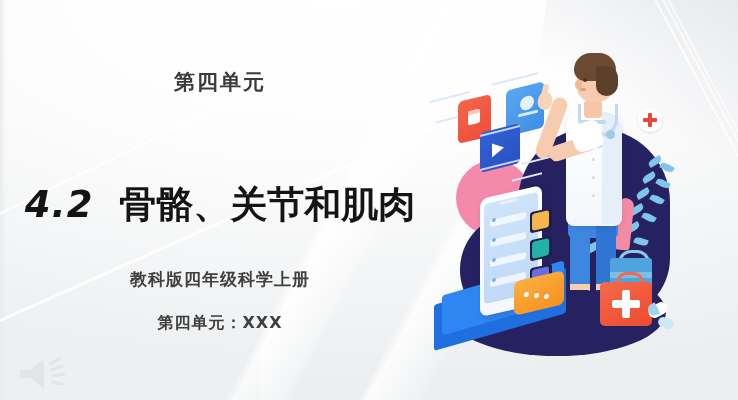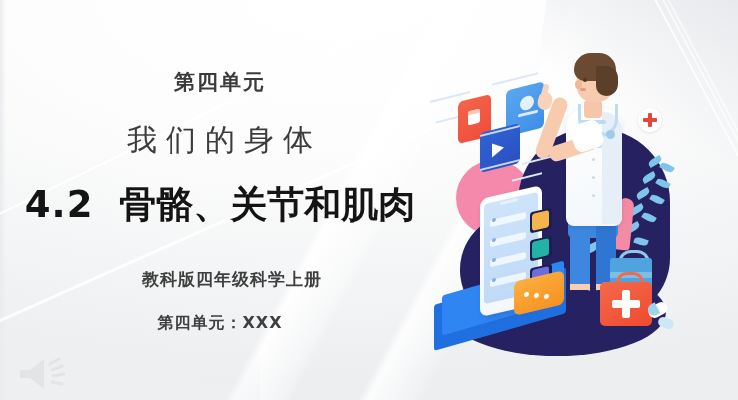--- a/index.html
+++ b/index.html
@@ -35,24 +35,24 @@
   .t-body{
     position:absolute;top:120px;left:0;width:440px;text-align:center;
     font-size:30px;font-weight:500;color:#3c3c3c;letter-spacing:9px;
     text-indent:9px;
   }
   .t-main{
     position:absolute;top:180px;left:0;width:440px;text-align:center;
     font-size:37px;font-weight:bold;color:#141414;letter-spacing:0px;
     white-space:nowrap;
   }
-  .t-main .num{letter-spacing:1px;}
+  .t-main .num{letter-spacing:1px;font-style:italic;}
   .t-book{
     position:absolute;top:268px;left:0;width:440px;text-align:center;
-    font-size:17px;font-weight:bold;color:#3f3f3f;letter-spacing:1px;padding-left:12px;
+    font-size:17px;font-weight:bold;color:#3f3f3f;letter-spacing:1px;
   }
   .t-teacher{
     position:absolute;top:313px;left:0;width:440px;text-align:center;
     font-size:16px;font-weight:bold;color:#3f3f3f;letter-spacing:1px;
   }
 
   
   .speaker{position:absolute;left:14px;bottom:6px;width:66px;height:40px;opacity:.55;}
 
   
@@ -202,21 +202,20 @@
   <div class="shade-bl"></div>
   <div class="edge-l"></div>
   <div class="streak streak-a"></div>
   <div class="streak streak-b"></div>
   <div class="streak streak-c"></div>
   <div class="streak streak-d"></div>
   <div class="streak streak-e"></div>
 
   <div class="text-col">
     <div class="t-unit">第四单元</div>
-    <div class="t-body">我们的身体</div>
     <div class="t-main">
       <span class="num">4.2</span>&nbsp;
       <span>骨骼、关节和肌肉</span>
     </div>
     <div class="t-book">教科版四年级科学上册</div>
     <div class="t-teacher">第四单元：XXX</div>
   </div>
 
   <svg class="speaker" viewBox="0 0 66 40">
     <path d="M6 16 h10 L30 5 v30 L16 24 H6 z" fill="#dcdcdc"></path>

